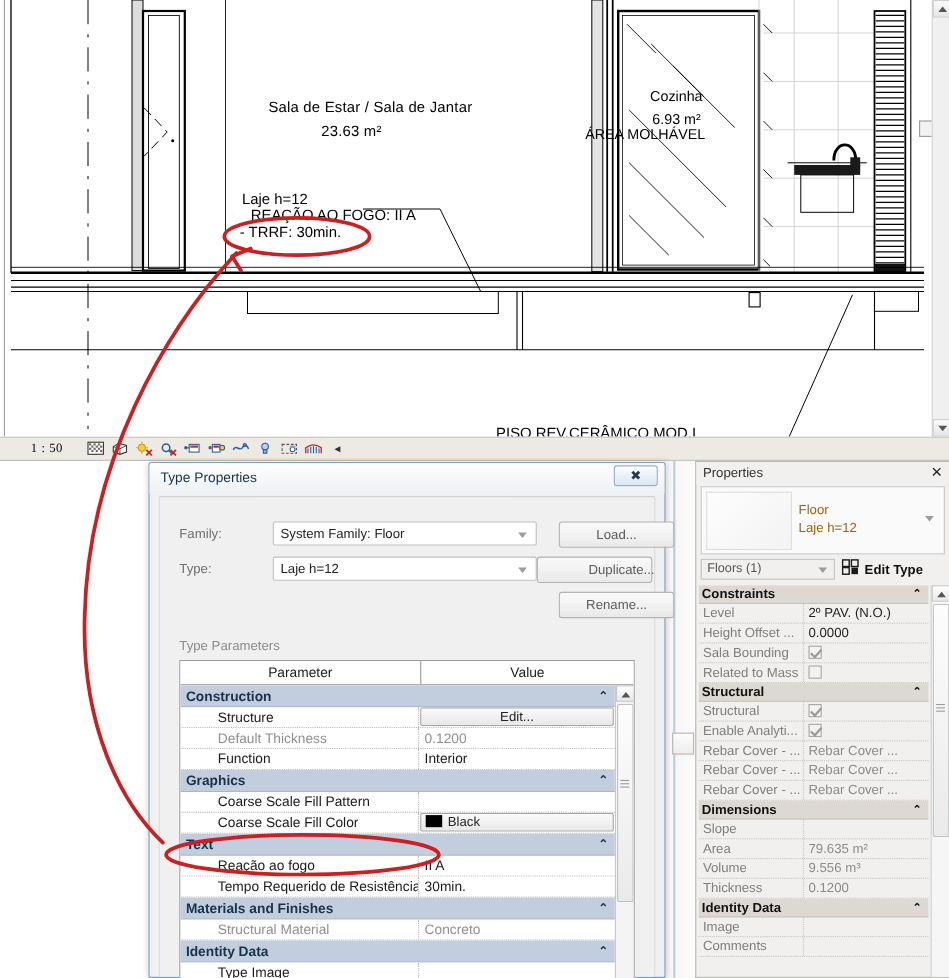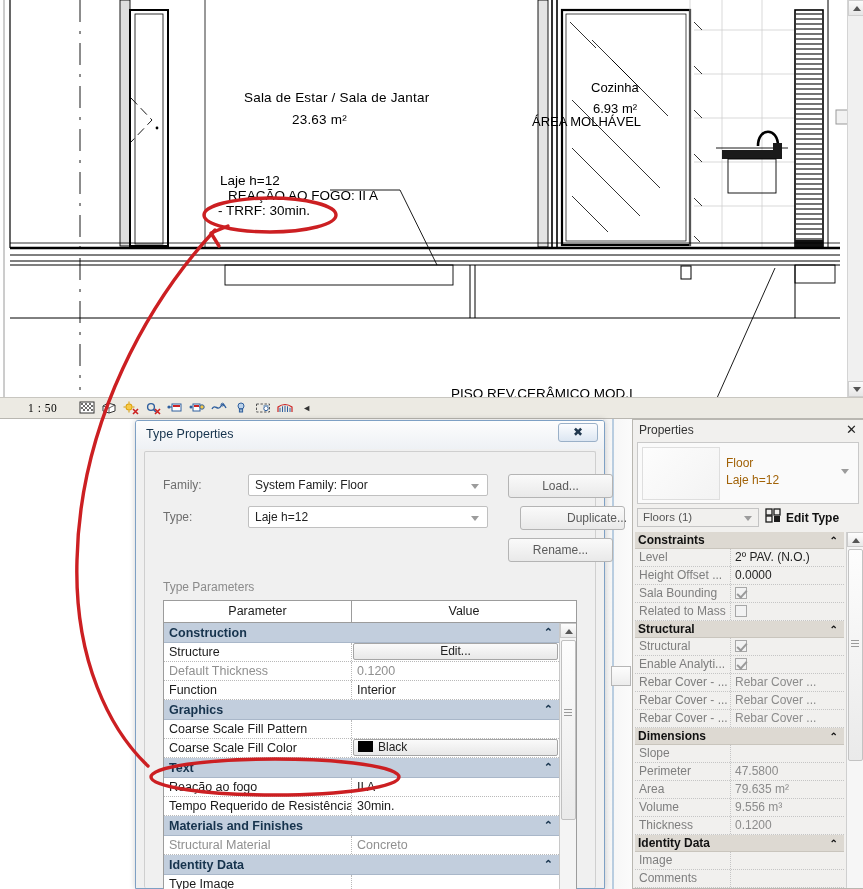--- a/index.html
+++ b/index.html
@@ -120,32 +120,32 @@
 
   
   #tp-grid-wrap {
     position: absolute; left: 18px; top: 148px; right: 18px; bottom: -3px;
     border: 1px solid #9c9c9c; background: #fff; overflow: hidden;
   }
   #tp-grid-head { display: flex; height: 22px; background: #fff; border-bottom: 1px solid #9c9c9c;}
   #tp-grid-head .hc {
     font-size: 12.5px; color: #1a1a1a; text-align:center; line-height: 21px;
   }
-  #tp-grid-head .hc.c1 { width: 188px; border-right: 1px solid #9c9c9c; text-align: center; }
+  #tp-grid-head .hc.c1 { width: 219px; border-right: 1px solid #9c9c9c; text-align: center; }
   #tp-grid-head .hc.c2 { flex: 1; }
   #tp-grid-body { position:absolute; left:0; top:22px; right:17px; bottom:0; overflow:hidden; }
   .pg-group {
     display:flex; align-items:center; justify-content:space-between;
     height: 20px; background: #c2cedd;
     border-bottom: 1px solid #a9b7c9;
     font-size: 12.5px; font-weight: bold; color: #16334d;
     padding: 0 6px 0 5px;
   }
   .pg-group .chev { font-size: 11px; font-weight: bold; color:#16334d; }
-  .pg-row { display: flex; height: 19px; border-bottom: 1px dotted #b9b9b9; background: #fff; }
+  .pg-row { display: flex; height: 19px; border-bottom: 1px dotted #b9b9b9; background: #fff; padding-left: 29px; }
   .pg-row .pname {
     width: 188px; border-right: 1px dotted #b9b9b9;
     font-size: 12.5px; color: #1a1a1a; line-height: 18px; padding-left: 5px;
     white-space: nowrap; overflow: hidden;
   }
   .pg-row .pval {
     flex: 1; font-size: 12.5px; color: #1a1a1a; line-height: 18px; padding-left: 5px;
     white-space: nowrap; overflow: hidden; position: relative;
   }
   .pg-row.dim .pname, .pg-row.dim .pval { color: #909090; }
@@ -568,21 +568,21 @@
         </div>
         <div class="tp-btn" style="left:345px; top:0;">Load...</div>
       </div>
 
       <div class="tp-field-row" style="top:54px;">
         <div class="tp-field-label">Type:</div>
         <div class="tp-combo">
           <span class="txt">Laje  h=12</span>
           <span class="carat"></span>
         </div>
-        <div class="tp-btn" style="left:357px; top:0;padding-left:46px;">Duplicate...</div>
+        <div class="tp-btn" style="left:325px; top:0;padding-left:46px;">Duplicate...</div>
       </div>
 
       <div class="tp-btn" style="left:363px; top:86px;">Rename...</div>
 
       <div id="tp-params-caption">Type Parameters</div>
 
       <div id="tp-grid-wrap">
         <div id="tp-grid-head">
           <div class="hc c1">Parameter</div>
           <div class="hc c2">Value</div>
@@ -746,24 +746,20 @@
           </div>
           <div class="pp-group">
             <span>Dimensions</span>
             <span class="chev">⌃</span>
           </div>
           <div class="pp-row ro">
             <div class="k">Slope</div>
             <div class="v"></div>
           </div>
           <div class="pp-row ro">
-            <div class="k">Perimeter</div>
-            <div class="v">47.5800</div>
-          </div>
-          <div class="pp-row ro">
             <div class="k">Area</div>
             <div class="v">79.635 m²</div>
           </div>
           <div class="pp-row ro">
             <div class="k">Volume</div>
             <div class="v">9.556 m³</div>
           </div>
           <div class="pp-row ro">
             <div class="k">Thickness</div>
             <div class="v">0.1200</div>

